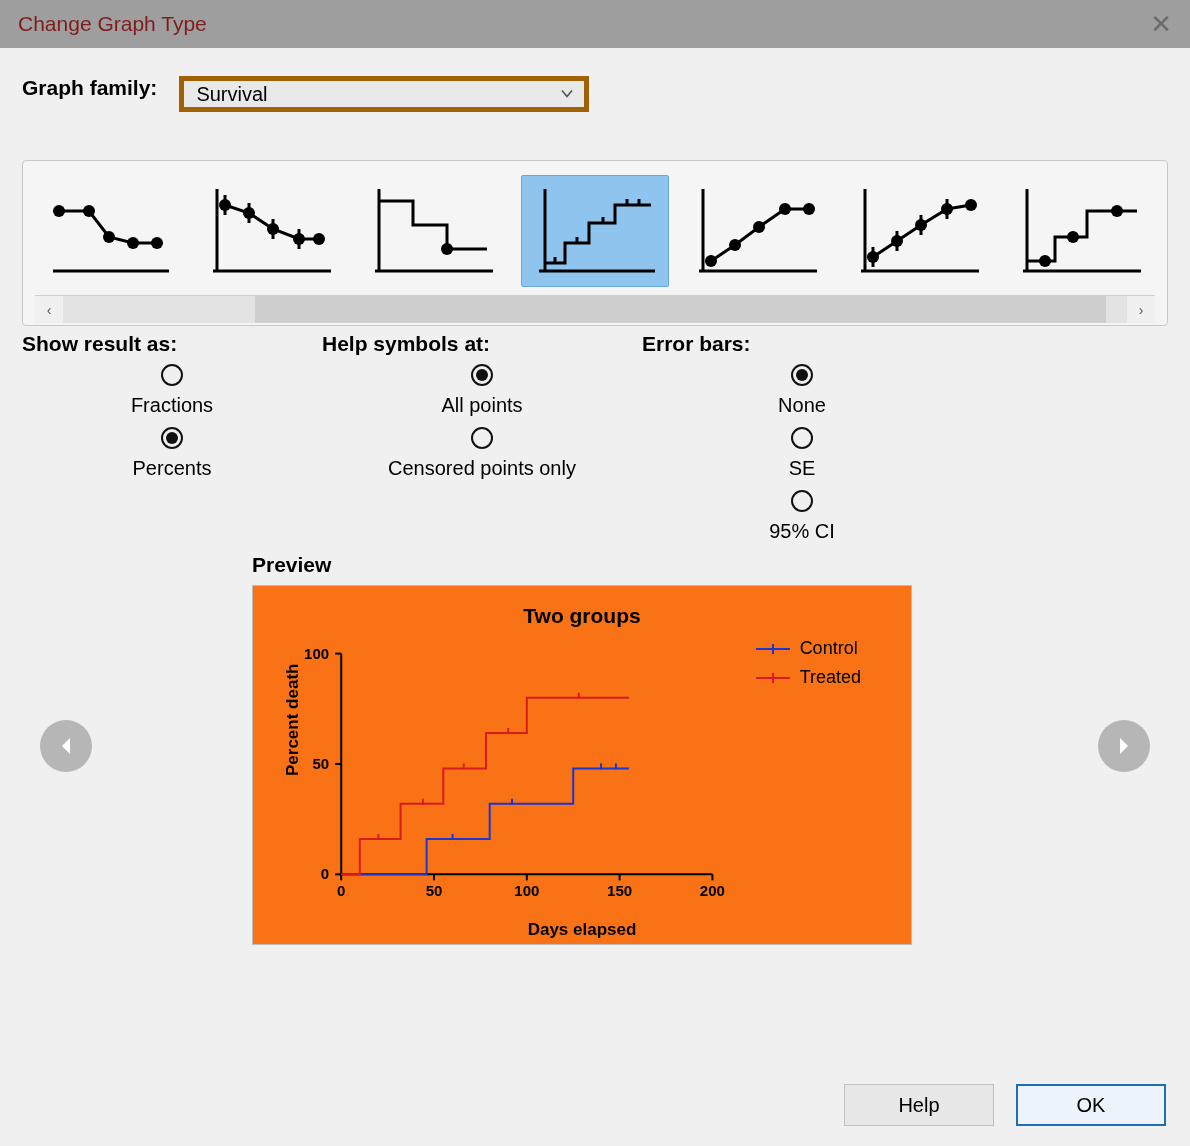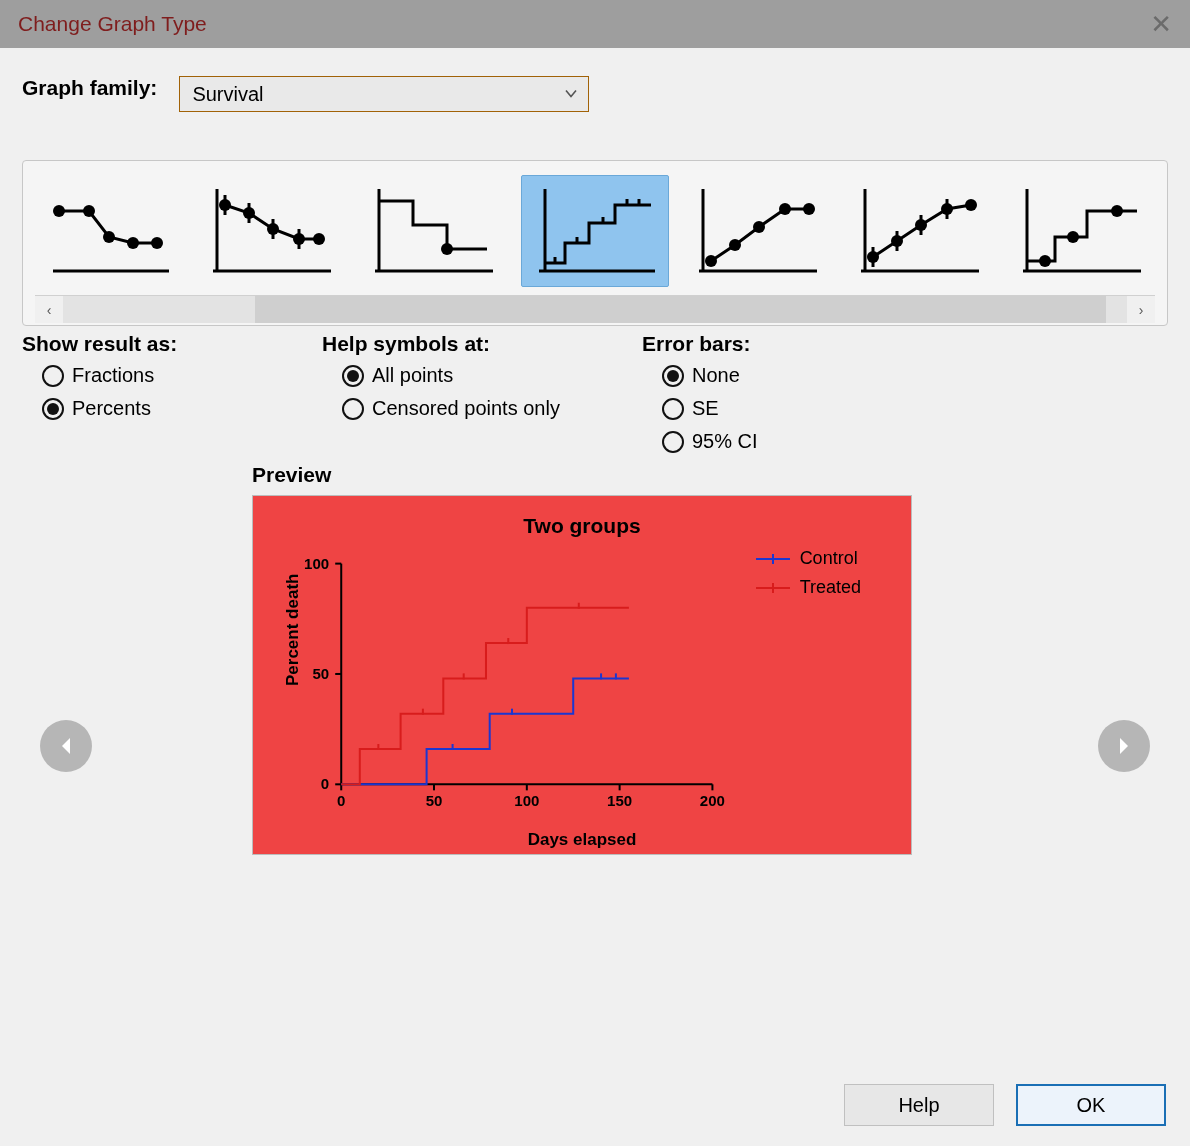--- a/index.html
+++ b/index.html
@@ -37,21 +37,21 @@
     display: flex;
     gap: 22px;
     margin-bottom: 48px;
   }
   .label-bold { font-weight: bold; font-size: 21px; }
 
   .select-wrap {
     position: relative;
     width: 410px;
     height: 36px;
-    border: 1px solid #a16207;
+    border: 5px solid #a16207;
     background: #e9e9e9;
     display: flex;
     align-items: center;
     padding: 0 12px;
     font-size: 20px;
   }
   .select-wrap .chev {
     position: absolute;
     right: 10px;
     top: 50%;
@@ -119,35 +119,36 @@
     grid-template-columns: 280px 300px 300px;
     gap: 20px;
     margin-top: 6px;
   }
   .opt-head { font-weight: bold; font-size: 21px; margin-bottom: 8px; }
   .radio-line {
     display:flex; align-items:center; gap:8px;
     font-size:20px;
     margin: 4px 0 10px 20px;
     cursor:pointer;
+    flex-direction:column;
   }
   .radio {
     width:22px;height:22px;border:2px solid #111;border-radius:50%;
     display:inline-flex;align-items:center;justify-content:center;
     flex-shrink:0;
   }
   .radio.sel::after{
     content:"";width:12px;height:12px;border-radius:50%;background:#111;
   }
   .preview-col { margin-left: 230px; }
   .preview-label { font-weight:bold; font-size:21px; margin-bottom:8px; }
   .preview-frame {
     width: 660px; height: 360px;
     border: 1px solid #bcbcbc;
-    background: #ef4444;
+    background: #f97316;
     position: relative;
     padding: 18px 18px 10px 18px;
   }
   .preview-title { text-align:center; font-weight:bold; font-size:21px; margin-bottom:6px;}
   .nav-circle {
     width:52px;height:52px;border-radius:50%;
     background:#b6b6b6;display:flex;align-items:center;justify-content:center;
     cursor:pointer;
   }
   .nav-circle svg{width:24px;height:24px;}

